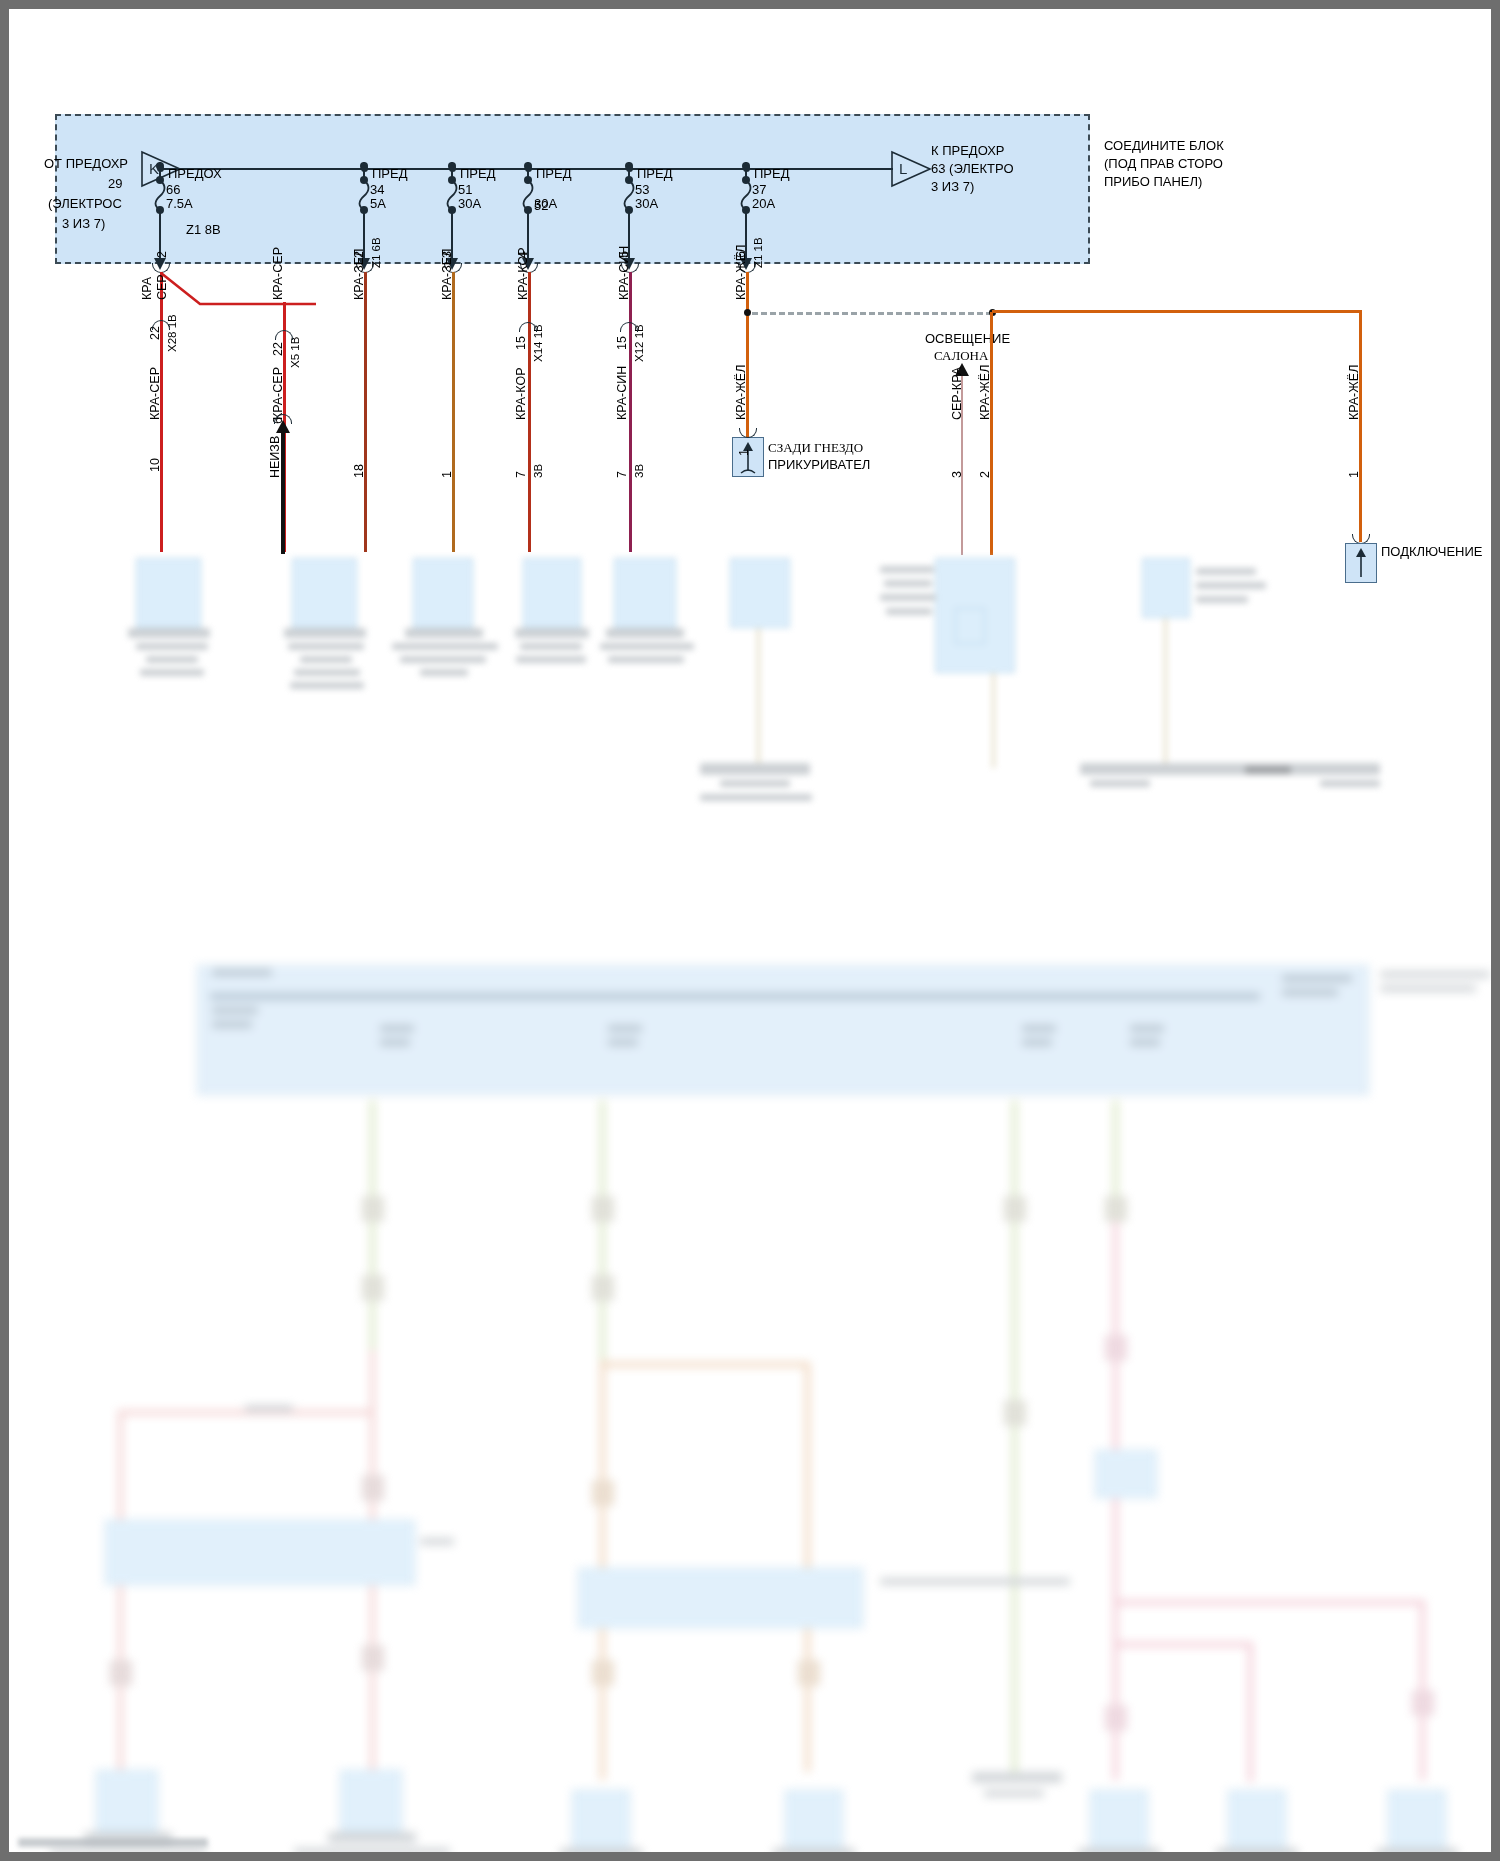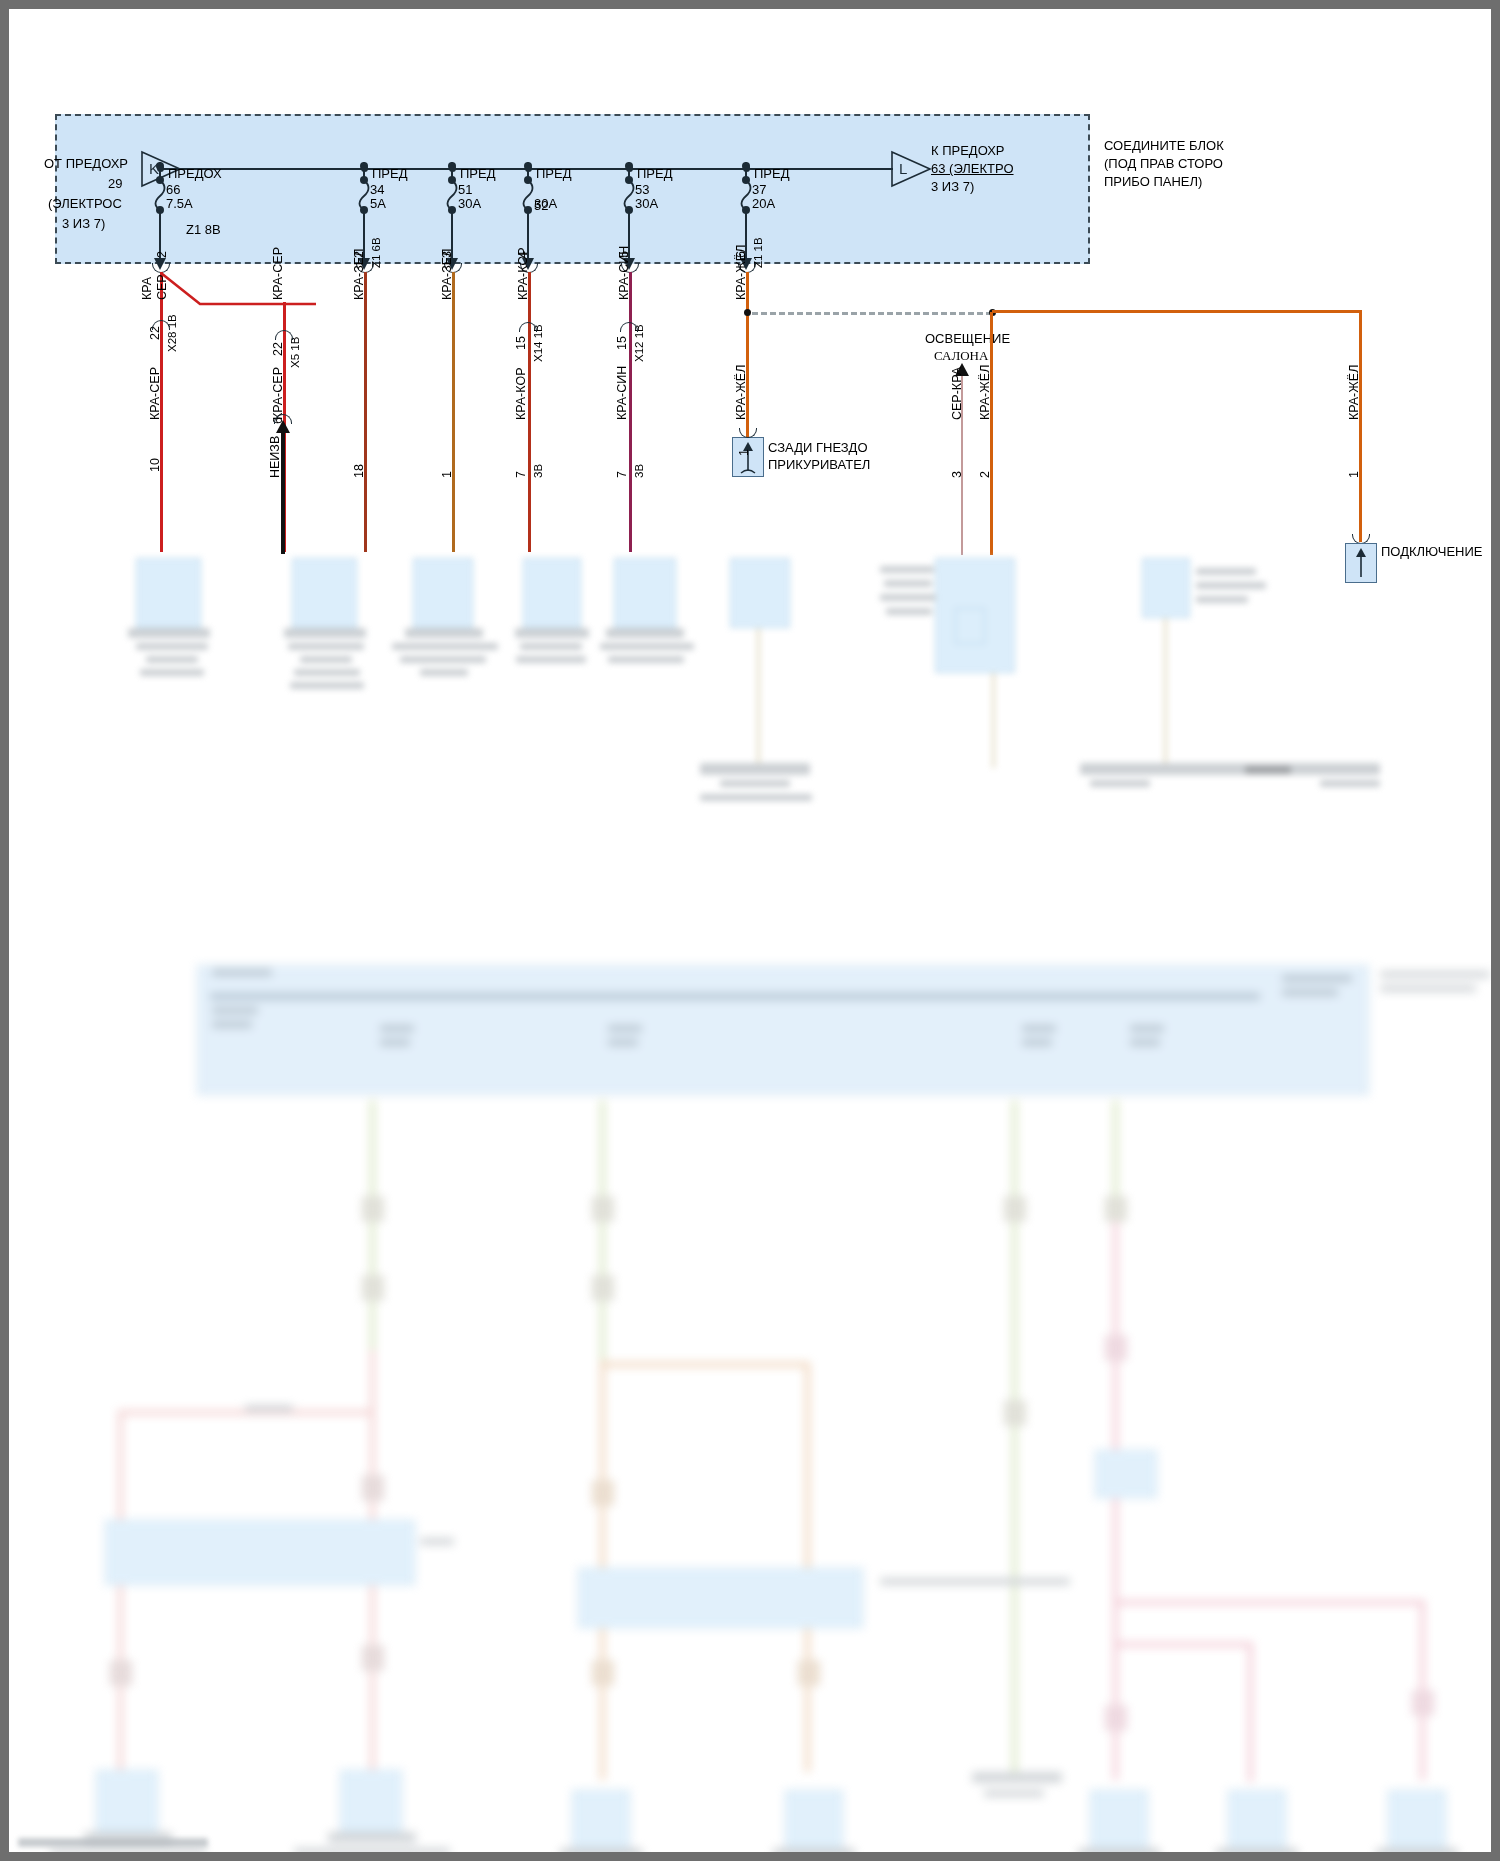--- a/index.html
+++ b/index.html
@@ -90,21 +90,21 @@
   <div class="txt b" style="left:62px; top:216px;">3 ИЗ 7)</div>
 
   <div class="tri-wrap" style="left:140px; top:150px;">
     <svg width="42" height="38" viewBox="0 0 42 38">
       <polygon points="2,2 40,19 2,36" fill="#cfe4f7" stroke="#1c2b36" stroke-width="1.6"></polygon>
       <text x="9" y="24" font-family="Liberation Sans, sans-serif" font-size="15" fill="#1c2b36">K</text>
     </svg>
   </div>
 
   <div class="txt b" style="left:931px; top:143px;">К ПРЕДОХР</div>
-  <div class="txt b" style="left:931px; top:161px;text-decoration:underline;">63 (ЭЛЕКТРО</div>
+  <div class="txt b" style="left:931px; top:161px;">63 (ЭЛЕКТРО</div>
   <div class="txt b" style="left:931px; top:179px;">3 ИЗ 7)</div>
 
   <div class="tri-wrap" style="left:890px; top:150px;">
     <svg width="42" height="38" viewBox="0 0 42 38">
       <polygon points="2,2 40,19 2,36" fill="#cfe4f7" stroke="#1c2b36" stroke-width="1.6"></polygon>
       <text x="9" y="24" font-family="Liberation Sans, sans-serif" font-size="15" fill="#1c2b36">L</text>
     </svg>
   </div>
 
   <div class="bus" style="left:163px; top:168px; width:730px; height:2.4px;"></div>
@@ -285,21 +285,21 @@
   <div class="dot" style="left:989px; top:309px; background:#111;"></div>
 
   <div class="cbox" style="left:732px; top:437px; width:32px; height:40px;"></div>
   <svg class="abs" style="left:732px; top:437px;" width="32" height="40">
     <line x1="16" y1="34" x2="16" y2="8" stroke="#1c2b36" stroke-width="1.6"></line>
     <polygon points="11,14 21,14 16,5" fill="#1c2b36"></polygon>
     <path d="M9 36 q7 -6 14 0" fill="none" stroke="#1c2b36" stroke-width="1.4"></path>
   </svg>
   <div class="cup" style="left:739px; top:428px;"></div>
   <div class="vtxt" style="left:737px; top:456px;">1</div>
-  <div class="txt b" style="left:768px; top:440px;">СЗАДИ ГНЕЗДО</div>
+  <div class="txt b" style="left:768px; top:440px;font-family:Liberation Serif, serif;">СЗАДИ ГНЕЗДО</div>
   <div class="txt b" style="left:768px; top:457px;">ПРИКУРИВАТЕЛ</div>
 
   <div class="txt b" style="left:925px; top:331px;">ОСВЕЩЕНИЕ</div>
   <div class="txt b" style="left:934px; top:348px;font-family:Liberation Serif, serif;">САЛОНА</div>
   <div class="wire" style="left:961px; top:375px; width:2.4px; height:180px; background:#c39a9a;"></div>
   <div class="arrowup-blk" style="left:955px; top:363px;"></div>
   <div class="vtxt" style="left:950px; top:420px;">СЕР-КРА</div>
   <div class="vtxt" style="left:950px; top:478px;">3</div>
 
   <div class="wire" style="left:990px; top:312px; width:3px; height:243px; background:#d2600d;"></div>

